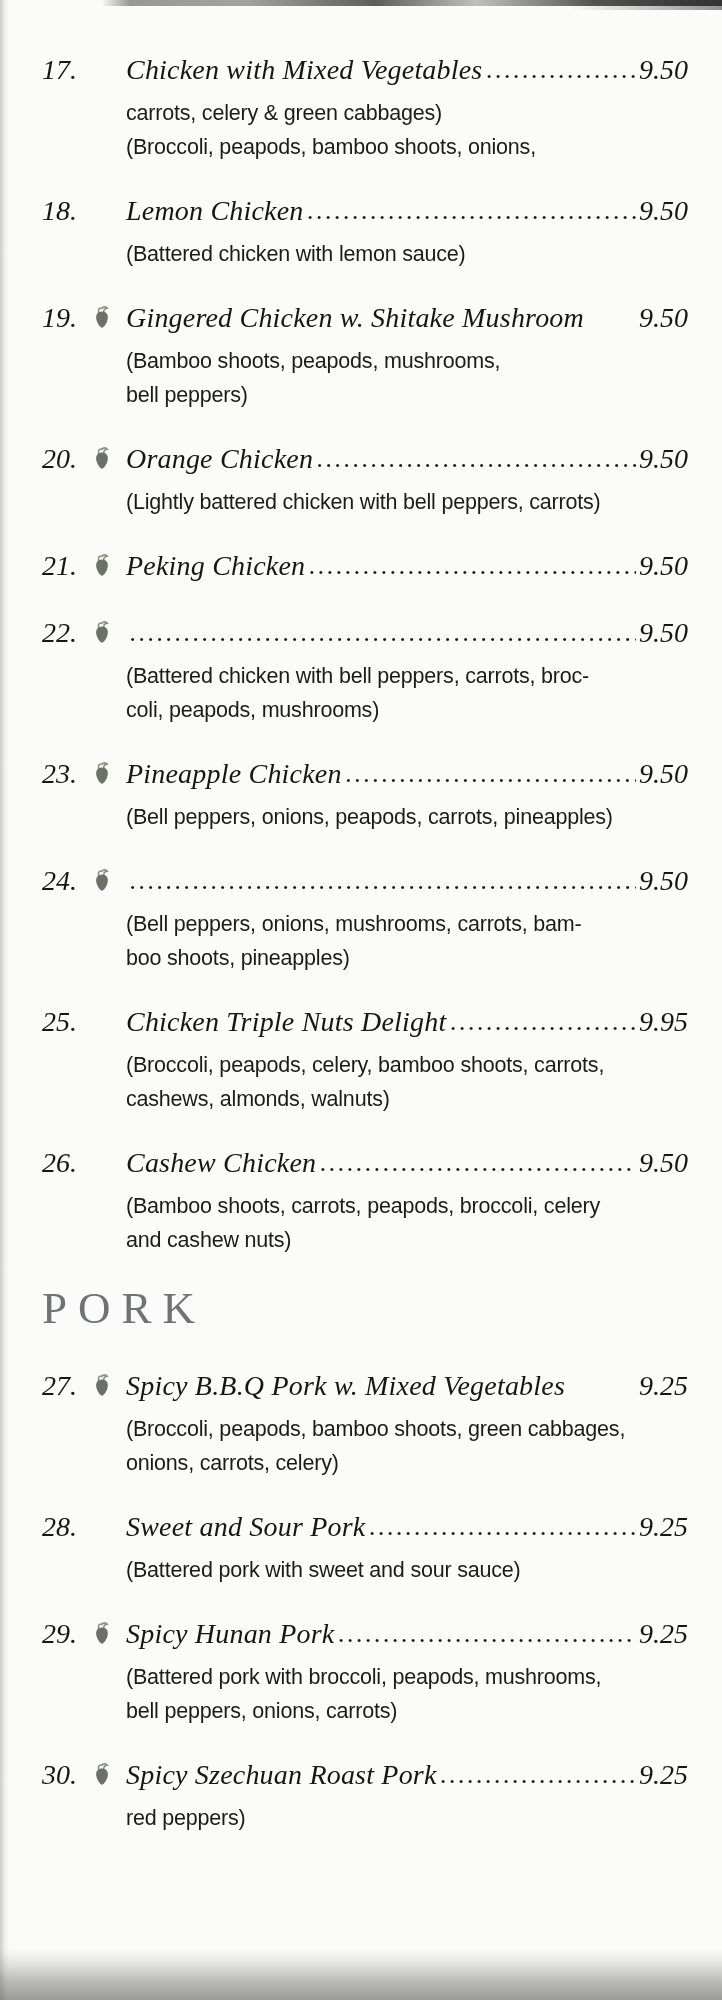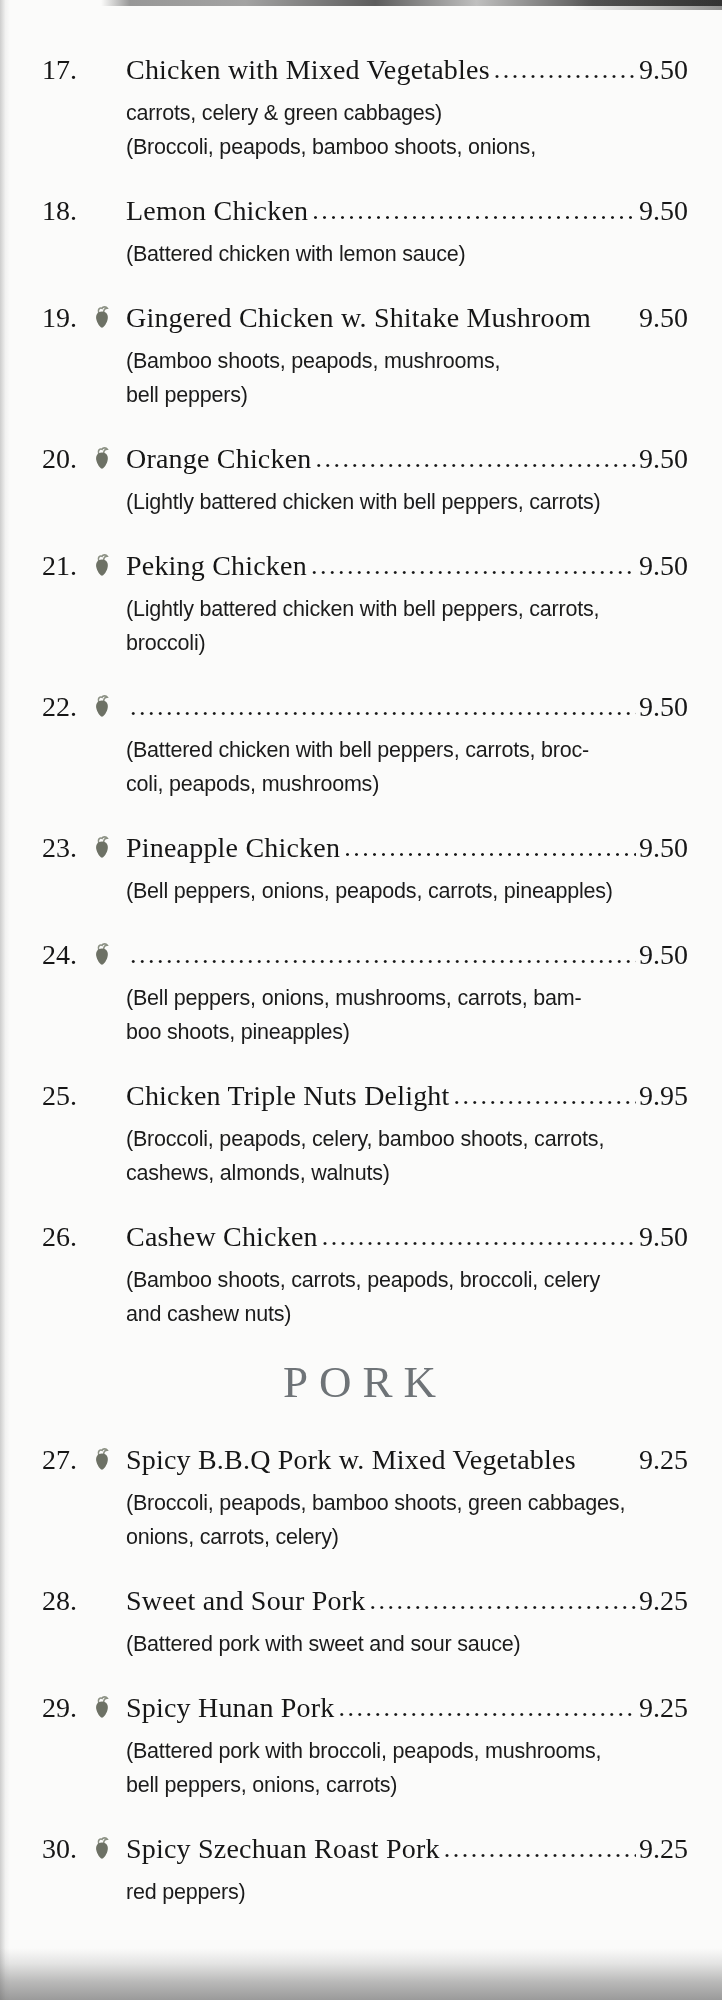--- a/index.html
+++ b/index.html
@@ -46,20 +46,21 @@
   .menu{
     position:relative;
     padding:50px 34px 0 42px;
   }
   .item{margin-bottom:27px;}
   .item-row{
     display:flex;
     align-items:center;
     line-height:40px;
     font-size:28px;
+    font-style:italic;
   }
   .num{flex:0 0 50px;}
   .spice{
     flex:0 0 34px;
     align-self:center;
     display:flex;align-items:center;
   }
   .spice svg{display:block;}
   .title{flex:0 0 auto; letter-spacing:.2px;}
   .leader{
@@ -77,21 +78,20 @@
     font-family:"Liberation Sans", sans-serif;
     font-size:21.5px;
     line-height:34px;
     letter-spacing:-0.2px;
     color:var(--desc-ink);
   }
   .section-heading{
     margin:18px 0 34px 0;
     height:48px;
     line-height:48px;
-    text-align:center;
     font-family:"Liberation Serif", serif;
     font-weight:normal;
     font-size:45px;
     letter-spacing:11px;
     color:var(--heading-gray);
   }
   .section-heading:empty{display:none;}
 </style>
 </head>
 <body>
@@ -172,24 +172,20 @@
       <span class="spice">
               <svg viewBox="0 0 24 30" width="20" height="25">
                 <path d="M8 8 C6.5 4 9.5 1.5 12 2.8 C13 .5 17 .5 18.3 2.6 C15.5 2.6 14.2 4.5 14 7" fill="none" stroke="#8b9083" stroke-width="1.9" stroke-linecap="round"></path>
                 <path d="M12 6.5 C6 6.5 3.8 11.5 5.5 17 C7.2 22.5 10.6 26 12 26 C13.4 26 16.8 22.5 18.5 17 C20.2 11.5 18 6.5 12 6.5 Z" fill="#6d7165"></path>
               </svg>
             </span>
       <span class="title">Peking Chicken</span>
       <span class="leader">..........................................................................................</span>
       <span class="price">9.50</span>
     </div>
-    <div class="desc">
-            <div class="desc-line">(Lightly battered chicken with bell peppers, carrots,</div>
-            <div class="desc-line">broccoli)</div>
-          </div>
   </div>
 
   <div class="item">
     <div class="item-row">
       <span class="num">22.</span>
       <span class="spice">
               <svg viewBox="0 0 24 30" width="20" height="25">
                 <path d="M8 8 C6.5 4 9.5 1.5 12 2.8 C13 .5 17 .5 18.3 2.6 C15.5 2.6 14.2 4.5 14 7" fill="none" stroke="#8b9083" stroke-width="1.9" stroke-linecap="round"></path>
                 <path d="M12 6.5 C6 6.5 3.8 11.5 5.5 17 C7.2 22.5 10.6 26 12 26 C13.4 26 16.8 22.5 18.5 17 C20.2 11.5 18 6.5 12 6.5 Z" fill="#6d7165"></path>
               </svg>

